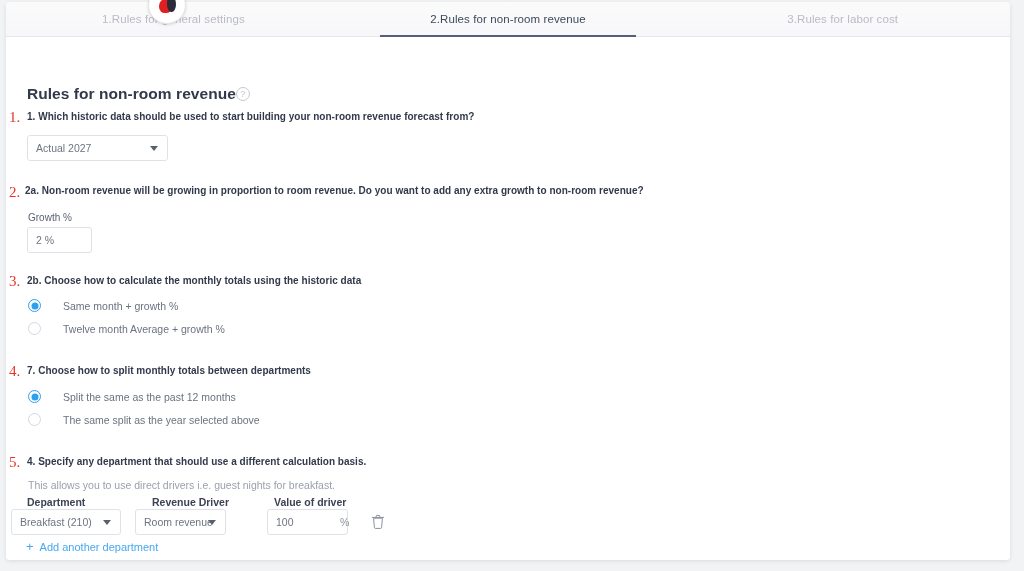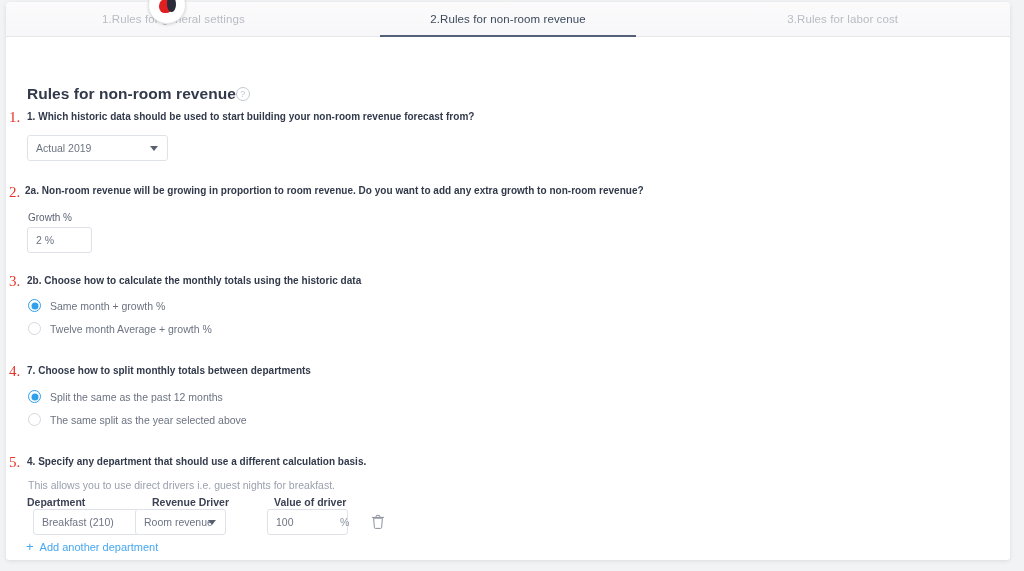--- a/index.html
+++ b/index.html
@@ -201,21 +201,21 @@
     border-right: 4px solid transparent;
     border-top: 5px solid #5a616e;
   }
   .txt { cursor: text; }
 
   
   .radio-row {
     position: absolute;
     display: flex;
     align-items: center;
-    gap: 9px;
+    gap: 22px;
     cursor: pointer;
     white-space: nowrap;
   }
   .radio {
     width: 13px;
     height: 13px;
     border-radius: 50%;
     border: 1px solid #d3d8e0;
     box-sizing: border-box;
     background: #fff;
@@ -301,21 +301,21 @@
 
     <span class="marker" style="top:72px;">1.</span>
     <span class="marker" style="top:147px;">2.</span>
     <span class="marker" style="top:236px;">3.</span>
     <span class="marker" style="top:326px;">4.</span>
     <span class="marker" style="top:417px;">5.</span>
 
     <span class="qtext" style="left:21px; top:74px;">1. Which historic data should be used to start building your non-room revenue forecast from?</span>
 
     <div class="sel" style="left:21px; top:98px; width:141px;">
-      <span>Actual 2019</span>
+      <span>Actual 2027</span>
       <span class="caret"></span>
     </div>
 
     <span class="qtext" style="left:19px; top:148px;">2a. Non-room revenue will be growing in proportion to room revenue. Do you want to add any extra growth to non-room revenue?</span>
 
     <span class="fieldlabel" style="left:22px; top:175px;">Growth %</span>
 
     <div class="txt" style="left:21px; top:190px; width:65px;">
       <span>2 %</span>
     </div>
@@ -343,21 +343,21 @@
     </div>
 
     <span class="qtext" style="left:21px; top:419px;">4. Specify any department that should use a different calculation basis.</span>
 
     <span class="subtext" style="left:22px; top:442px;">This allows you to use direct drivers i.e. guest nights for breakfast.</span>
 
     <span class="collabel" style="left:21px;  top:459px;">Department</span>
     <span class="collabel" style="left:146px; top:459px;">Revenue Driver</span>
     <span class="collabel" style="left:268px; top:459px;">Value of driver</span>
 
-    <div class="sel" style="left:27px; top:472px; width:124px;text-align:center;">
+    <div class="sel" style="left:5px; top:472px; width:110px;text-align:center;">
       <span>Breakfast (210)</span>
       <span class="caret"></span>
     </div>
 
     <div class="sel" style="left:129px; top:472px; width:91px;text-align:right;">
       <span>Room revenue</span>
       <span class="caret"></span>
     </div>
 
     <div class="txt" style="left:261px; top:472px; width:81px;">

